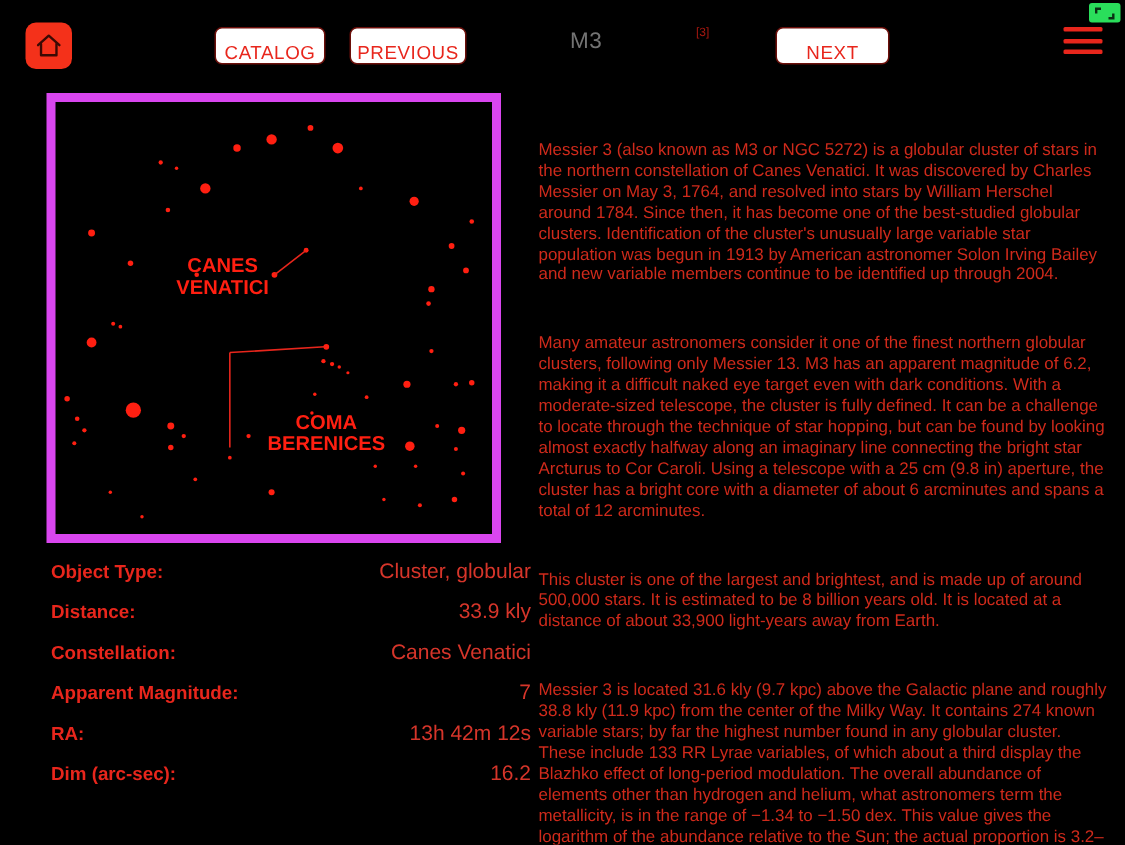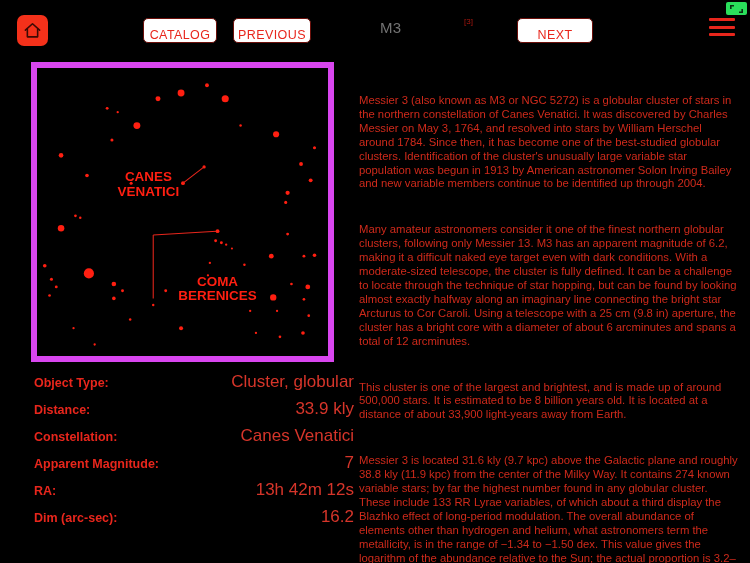--- a/index.html
+++ b/index.html
@@ -78,21 +78,21 @@
   }
   .info-row {
     display: flex; align-items: baseline;
     margin-bottom: 9px; height: 18px; justify-content: space-between;
   }
   .info-label {
     color: #e8261c; font-size: 12.5px; font-weight: bold;
     white-space: nowrap; margin-right: 7px;
   }
   .info-value {
-    color: #d6352a; font-size: 17px; white-space: nowrap;
+    color: #d6352a; font-size: 14px; white-space: nowrap;
   }
 
   
   #description {
     position: absolute; left: 359px; top: 62px;
     width: 381px; height: 480px;
   }
   #description p {
     color: #cf2a1b; font-size: 11.3px; line-height: 13.9px;
     margin-bottom: 11px; text-align: left; margin-top: 32px;

